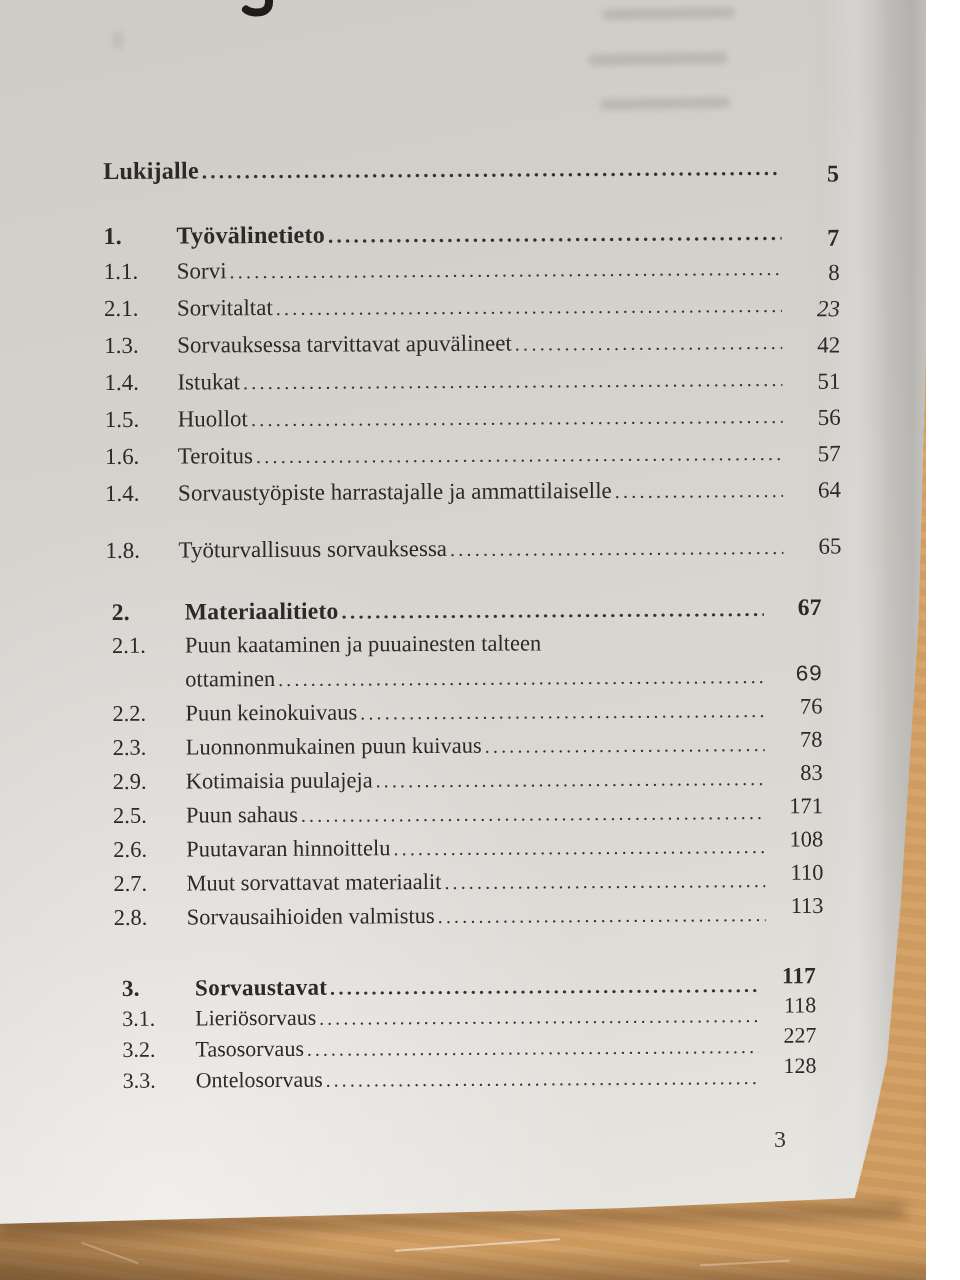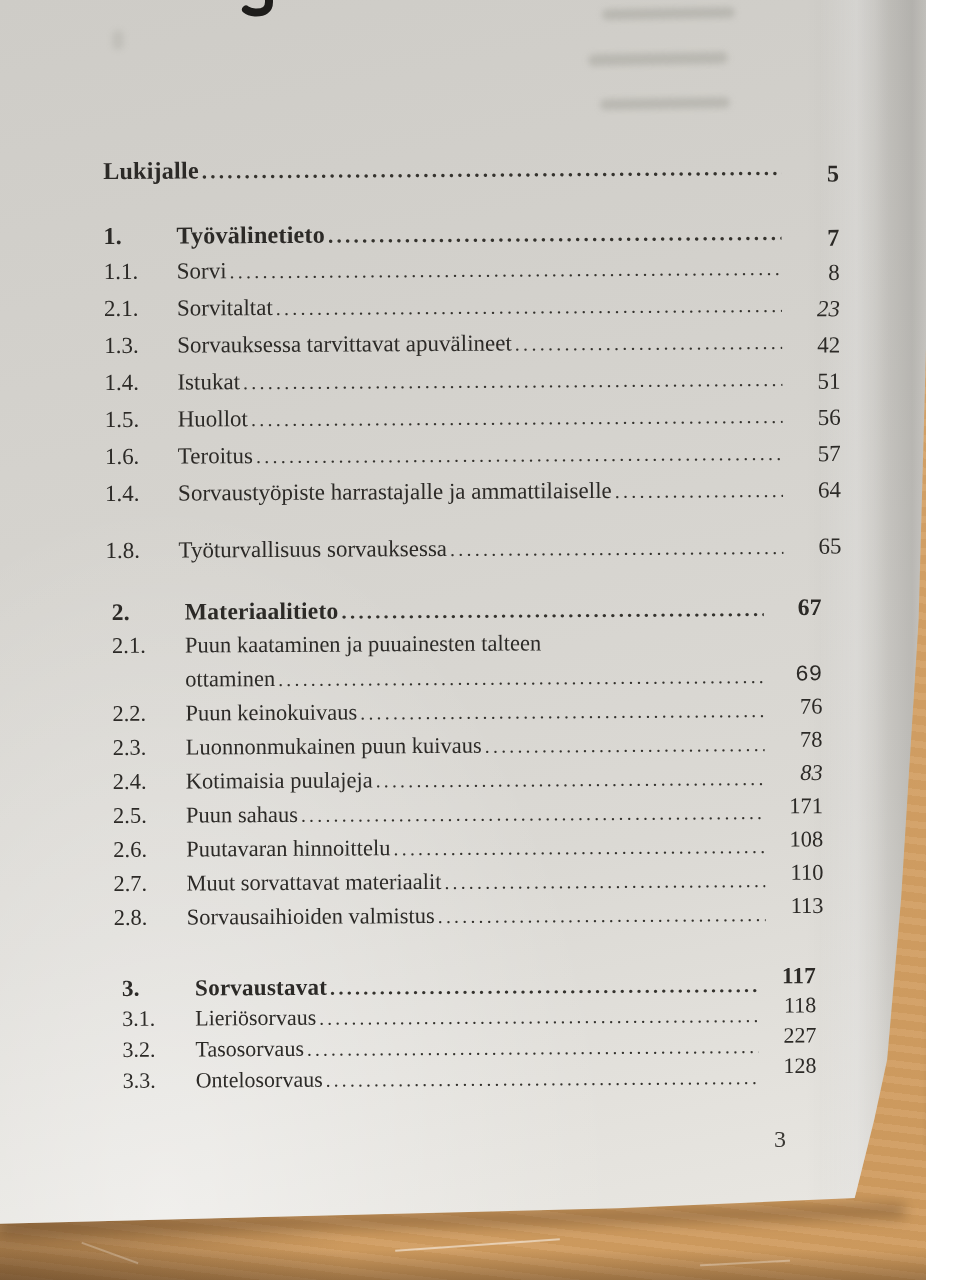--- a/index.html
+++ b/index.html
@@ -184,24 +184,24 @@
             <span class="dots">........................................................................................................................</span>
             <span class="pg" style="transform: translateY(-3.1px);">76</span>
           </div>
           <div class="row">
             <span class="num">2.3.</span>
             <span class="title">Luonnonmukainen puun kuivaus</span>
             <span class="dots">........................................................................................................................</span>
             <span class="pg" style="transform: translateY(-3.9px);">78</span>
           </div>
           <div class="row">
-            <span class="num">2.4.</span>
+            <span class="num">2.9.</span>
             <span class="title">Kotimaisia puulajeja</span>
             <span class="dots">........................................................................................................................</span>
-            <span class="pg" style="transform: translateY(-4.7px); font-style: italic;">83</span>
+            <span class="pg" style="transform: translateY(-4.7px);">83</span>
           </div>
           <div class="row">
             <span class="num">2.5.</span>
             <span class="title">Puun sahaus</span>
             <span class="dots">........................................................................................................................</span>
             <span class="pg" style="transform: translateY(-5.5px);">171</span>
           </div>
           <div class="row">
             <span class="num">2.6.</span>
             <span class="title">Puutavaran hinnoittelu</span>

